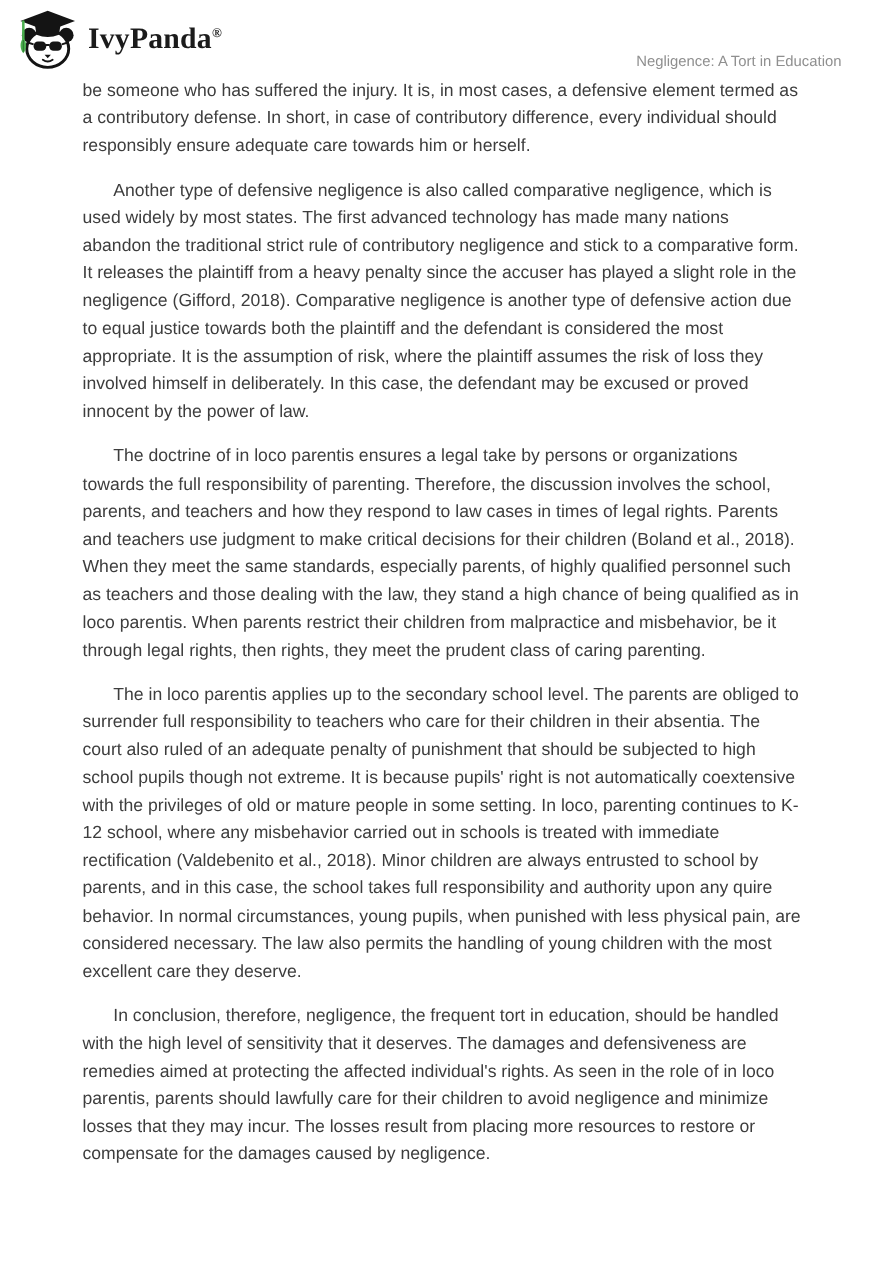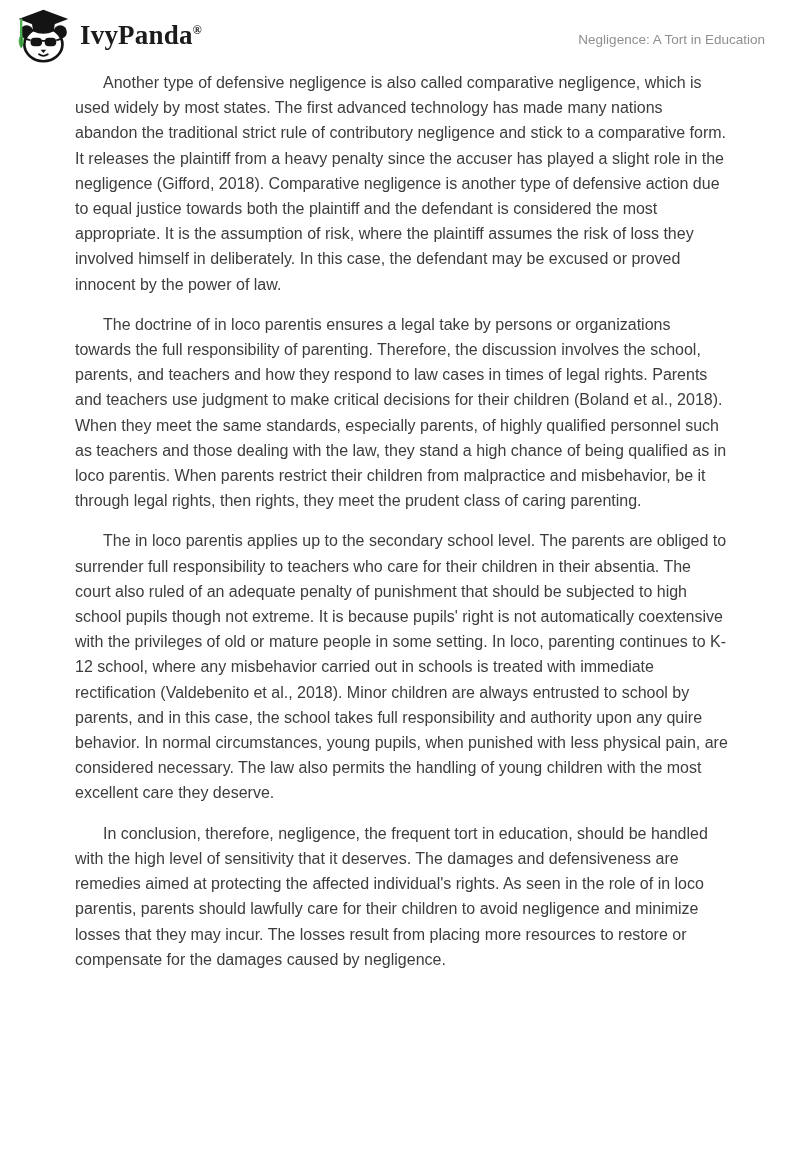--- a/index.html
+++ b/index.html
@@ -15,21 +15,21 @@
   .page { position: absolute; inset: 0; background: #fff; }
 
   
   .header {
     position: absolute;
     top: 8px;
     left: 14px;
     right: 35px;
     display: flex;
     justify-content: space-between;
-    align-items: center;
+    align-items: flex-end;
     gap: 32px;
   }
   .brand {
     display: flex;
     align-items: center;
     gap: 9px;
   }
   .brand-icon { width: 57px; height: 55px; display: block; }
   .brand-text {
     font-family: "Liberation Serif", serif;
@@ -107,20 +107,21 @@
         <path d="M8,13 L8,32" stroke="#4caf50" stroke-width="2.6" stroke-linecap="round"></path>
         <path d="M8,30 C3.8,34.5 4.6,42 8,45.5 C11.4,42 12.2,34.5 8,30 Z" fill="#4caf50"></path>
         <path d="M8,32 L8,44" stroke="#2e7d32" stroke-width="1.2"></path>
       </svg>
       <div class="brand-text"><span>IvyPanda</span><sup>®</sup></div>
     </div>
     <div class="doc-title">Negligence: A Tort in Education</div>
   </header>
 
   <main class="content">
+    <p>be someone who has suffered the injury. It is, in most cases, a defensive element termed as a contributory defense. In short, in case of contributory difference, every individual should responsibly ensure adequate care towards him or herself.</p>
     <p class="indent">Another type of defensive negligence is also called comparative negligence, which is used widely by most states. The first advanced technology has made many nations abandon the traditional strict rule of contributory negligence and stick to a comparative form. It releases the plaintiff from a heavy penalty since the accuser has played a slight role in the negligence (Gifford, 2018). Comparative negligence is another type of defensive action due to equal justice towards both the plaintiff and the defendant is considered the most appropriate. It is the assumption of risk, where the plaintiff assumes the risk of loss they involved himself in deliberately. In this case, the defendant may be excused or proved innocent by the power of law.</p>
     <p class="indent">The doctrine of in loco parentis ensures a legal take by persons or organizations towards the full responsibility of parenting. Therefore, the discussion involves the school, parents, and teachers and how they respond to law cases in times of legal rights. Parents and teachers use judgment to make critical decisions for their children (Boland et al., 2018). When they meet the same standards, especially parents, of highly qualified personnel such as teachers and those dealing with the law, they stand a high chance of being qualified as in loco parentis. When parents restrict their children from malpractice and misbehavior, be it through legal rights, then rights, they meet the prudent class of caring parenting.</p>
     <p class="indent">The in loco parentis applies up to the secondary school level. The parents are obliged to surrender full responsibility to teachers who care for their children in their absentia. The court also ruled of an adequate penalty of punishment that should be subjected to high school pupils though not extreme. It is because pupils' right is not automatically coextensive with the privileges of old or mature people in some setting. In loco, parenting continues to K-12 school, where any misbehavior carried out in schools is treated with immediate rectification (Valdebenito et al., 2018). Minor children are always entrusted to school by parents, and in this case, the school takes full responsibility and authority upon any quire behavior. In normal circumstances, young pupils, when punished with less physical pain, are considered necessary. The law also permits the handling of young children with the most excellent care they deserve.</p>
     <p class="indent">In conclusion, therefore, negligence, the frequent tort in education, should be handled with the high level of sensitivity that it deserves. The damages and defensiveness are remedies aimed at protecting the affected individual's rights. As seen in the role of in loco parentis, parents should lawfully care for their children to avoid negligence and minimize losses that they may incur. The losses result from placing more resources to restore or compensate for the damages caused by negligence.</p>
   </main>
 
 
 </div>
 
 </body></html>

